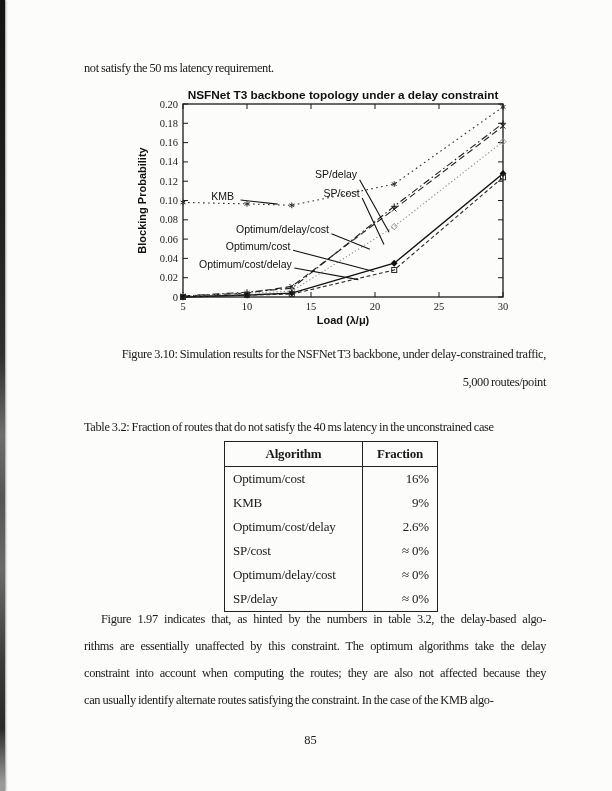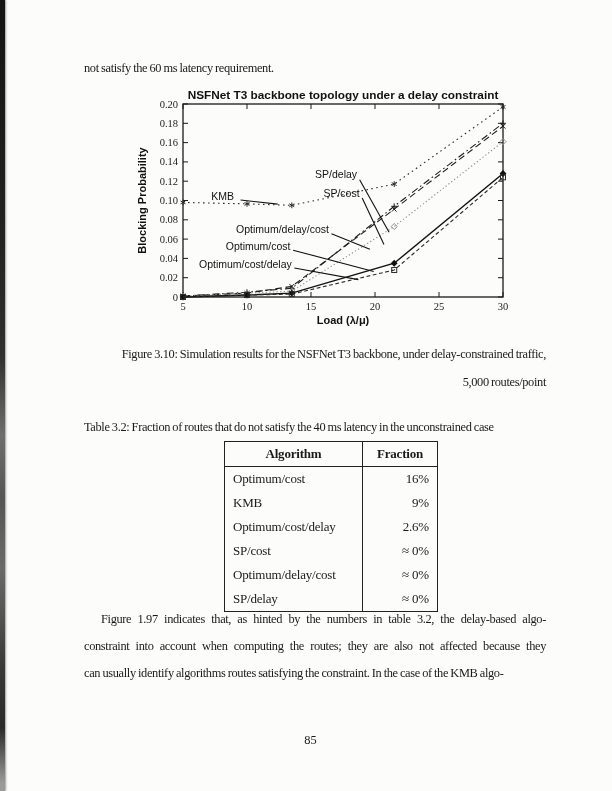--- a/index.html
+++ b/index.html
@@ -48,21 +48,21 @@
   .page-number{
     position:absolute;left:9px;right:0;top:733px;text-align:center;
     font-size:12.4px;
   }
 </style>
 </head>
 <body>
 
 <div class="binding-strip"></div>
 
-<div class="serif-line intro">not satisfy the 60 ms latency requirement.</div>
+<div class="serif-line intro">not satisfy the 50 ms latency requirement.</div>
 
 <div class="chart-wrap">
   <svg id="chart-svg" width="385" height="250" viewBox="0 0 385 250">
       <rect x="48" y="16" width="320" height="193" fill="none" stroke="#1a1a1a" stroke-width="1.3"></rect>
       <line x1="48" y1="209" x2="48" y2="204" stroke="#1a1a1a" stroke-width="1"></line>
       <line x1="48" y1="16" x2="48" y2="21" stroke="#1a1a1a" stroke-width="1"></line>
       <text x="48" y="222" text-anchor="middle" font-family="Liberation Serif, serif" font-size="10.5" fill="#1a1a1a">5</text>
       <line x1="112" y1="209" x2="112" y2="204" stroke="#1a1a1a" stroke-width="1"></line>
       <line x1="112" y1="16" x2="112" y2="21" stroke="#1a1a1a" stroke-width="1"></line>
       <text x="112" y="222" text-anchor="middle" font-family="Liberation Serif, serif" font-size="10.5" fill="#1a1a1a">10</text>
@@ -252,17 +252,18 @@
       </tr>
       <tr>
         <td class="alg">SP/delay</td>
         <td class="frac">≈ 0%</td>
       </tr>
     </tbody>
 </table>
 
 <div class="body-par" id="body-par">
     <div class="pline">Figure 1.97 indicates that, as hinted by the numbers in table 3.2, the delay-based algo-</div>
+    <div class="pline">rithms are essentially unaffected by this constraint. The optimum algorithms take the delay</div>
     <div class="pline">constraint into account when computing the routes; they are also not affected because they</div>
-    <div class="pline">can usually identify algorithms routes satisfying the constraint. In the case of the KMB algo-</div>
+    <div class="pline">can usually identify alternate routes satisfying the constraint. In the case of the KMB algo-</div>
   </div>
 
 <div class="page-number">85</div>
 
 </body></html>

